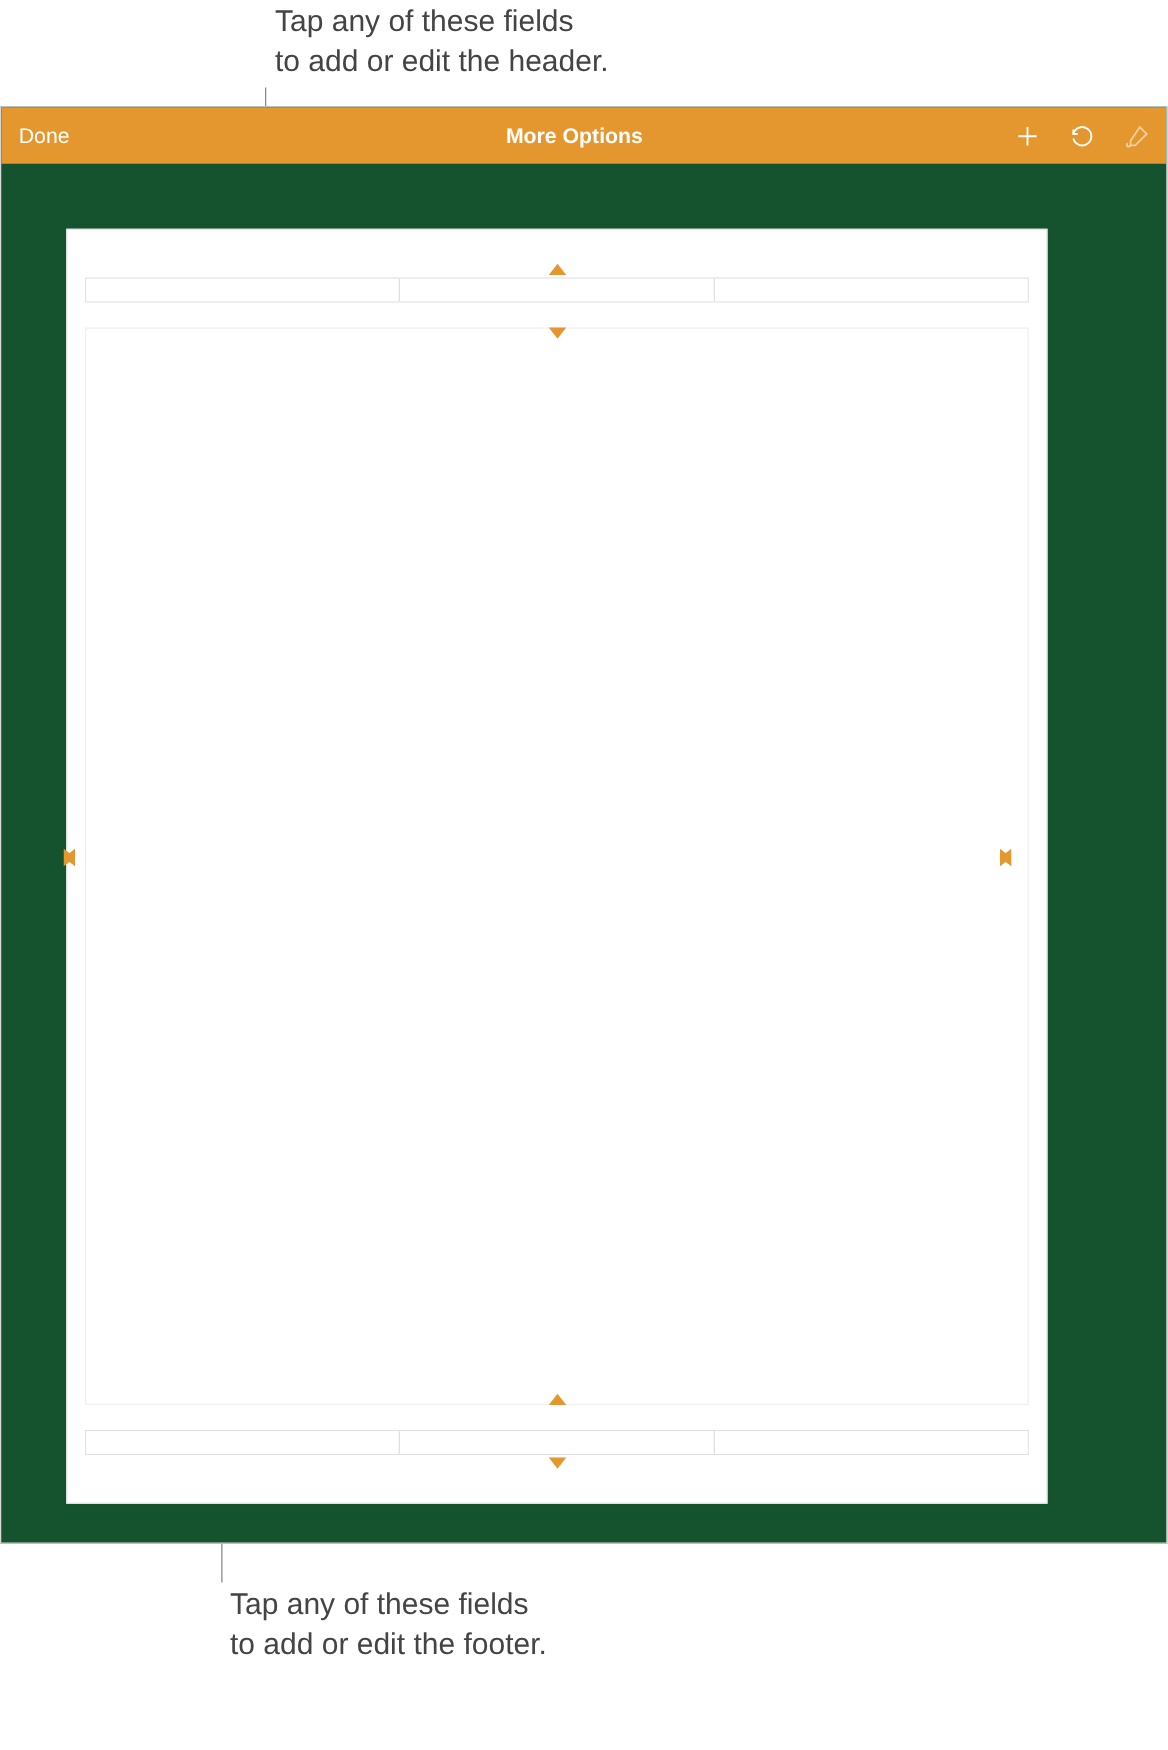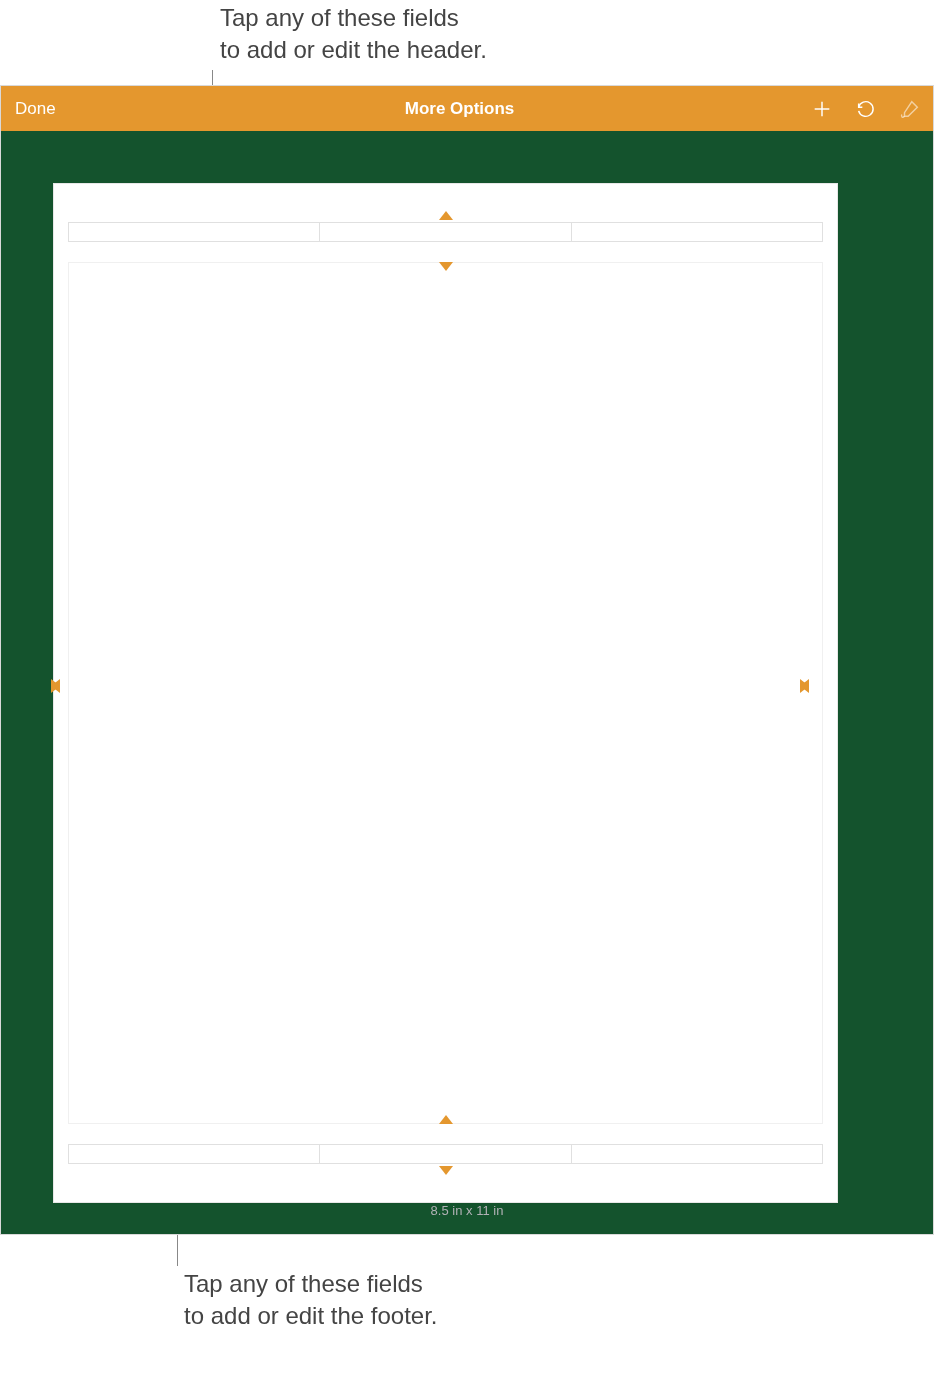--- a/index.html
+++ b/index.html
@@ -111,18 +111,17 @@
 
     <div class="handle-pair" style="left:54px; top:555px; flex-direction:row;">
       <div class="tri tri-left"></div>
           <div class="tri tri-right"></div>
     </div>
     <div class="handle-pair" style="left:803px; top:555px; flex-direction:row;">
       <div class="tri tri-left"></div>
           <div class="tri tri-right"></div>
     </div>
 
-    <div class="page-dims">8.5 in x 11 in</div>
   </div>
 
 </div>
 
 </div>
 
 </body></html>

